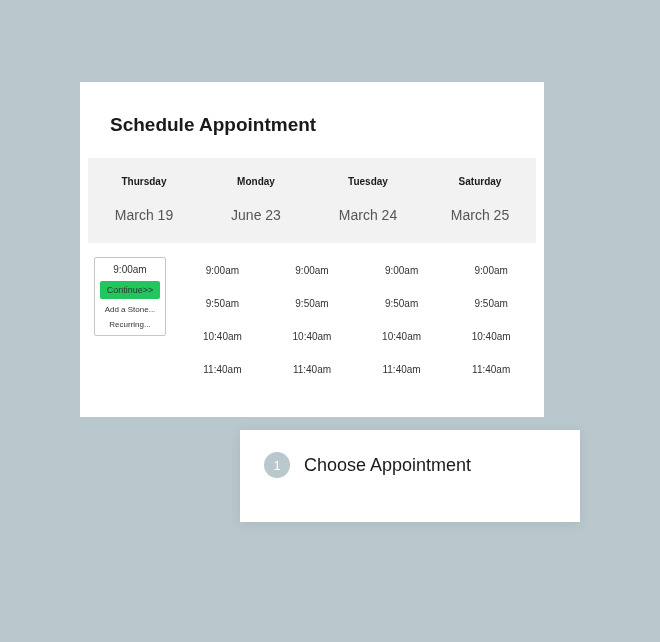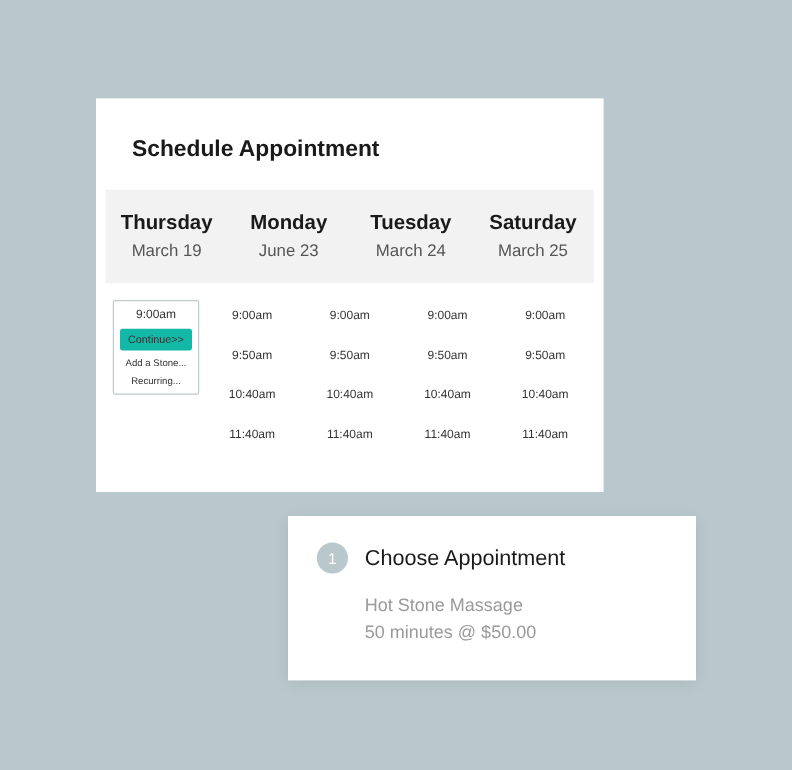--- a/index.html
+++ b/index.html
@@ -12,21 +12,21 @@
       height: 642px;
       background: #b9c8cd;
       font-family: -apple-system, BlinkMacSystemFont, "Helvetica Neue", Arial, sans-serif;
       position: relative;
       overflow: hidden;
     }
     .scheduler-card {
       position: absolute;
       left: 80px;
       top: 82px;
-      width: 423px;
+      width: 464px;
       background: #ffffff;
       padding: 32px 0 40px 0;
     }
     .scheduler-title {
       font-size: 19px;
       font-weight: 600;
       color: #1a1a1a;
       margin-left: 30px;
       margin-bottom: 22px;
     }
@@ -34,24 +34,24 @@
       display: flex;
       background: #f2f2f2;
       padding: 18px 0 20px 0;
       margin: 0 8px;
     }
     .day-header {
       flex: 1;
       text-align: center;
     }
     .day-name {
-      font-size: 17px;
+      font-size: 10px;
       font-weight: 600;
       color: #1a1a1a;
-      margin-bottom: 4px;
+      margin-bottom: 20px;
     }
     .day-date {
       font-size: 14px;
       color: #555;
     }
     .time-grid {
       display: flex;
       margin: 0 8px;
       padding-top: 20px;
       position: relative;
@@ -84,21 +84,21 @@
       z-index: 5;
     }
     .slot-popover .popover-time {
       font-size: 10px;
       color: #333;
       text-align: center;
     }
     .slot-popover .popover-continue {
       font-size: 9px;
       color: #333;
-      background: #14b8a6;
+      background: #22c55e;
       margin: 0 5px;
       padding: 4px 0;
       text-align: center;
       border-radius: 2px;
       cursor: pointer;
     }
     .slot-popover .popover-item {
       font-size: 8px;
       color: #333;
       text-align: center;
@@ -214,17 +214,13 @@
       <div class="time-slot">11:40am</div>
     </div>
   </div>
 </div>
 
 <div class="appointment-card">
   <div class="appointment-header">
     <div class="step-circle">1</div>
     <div class="appointment-title">Choose Appointment</div>
   </div>
-  <div class="appointment-details">
-    <div class="detail-line">Hot Stone Massage</div>
-    <div class="detail-line">50 minutes @ $50.00</div>
-  </div>
 </div>
 
 </body></html>

